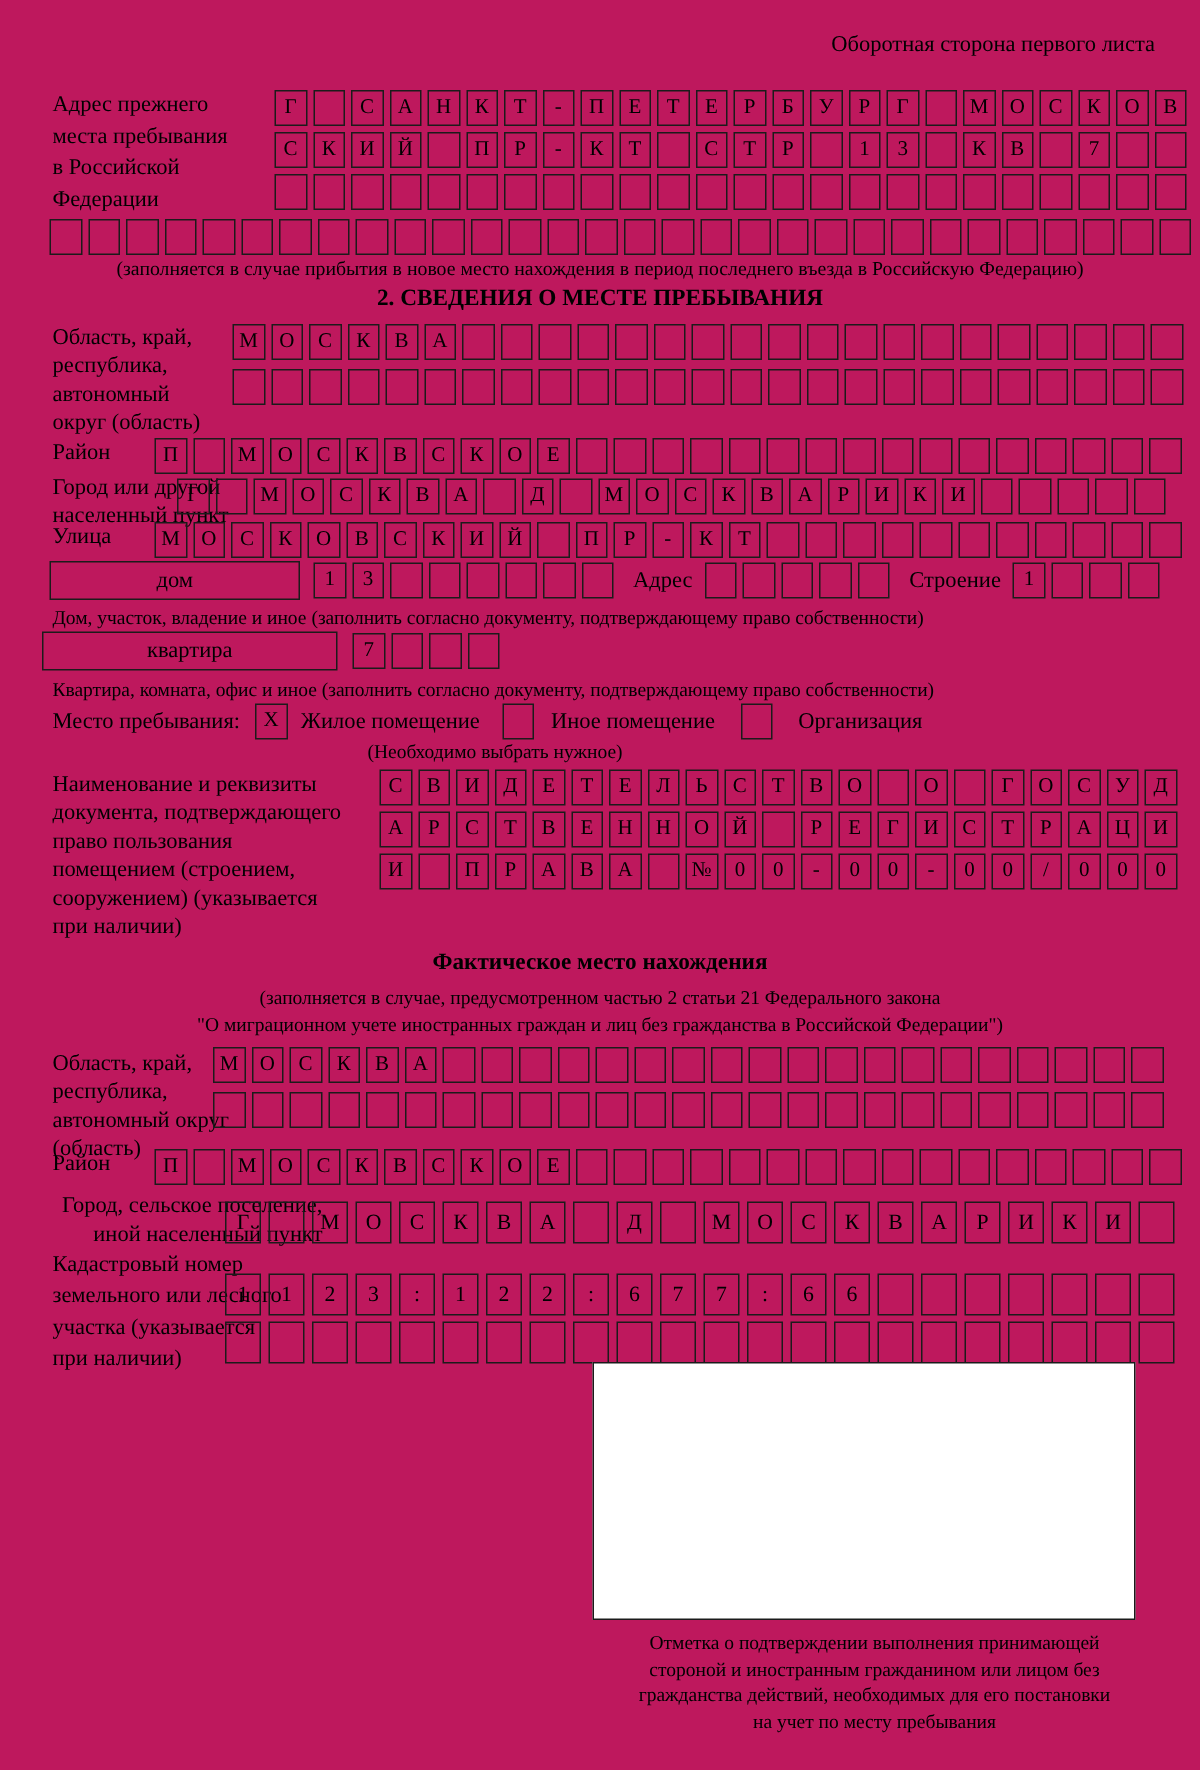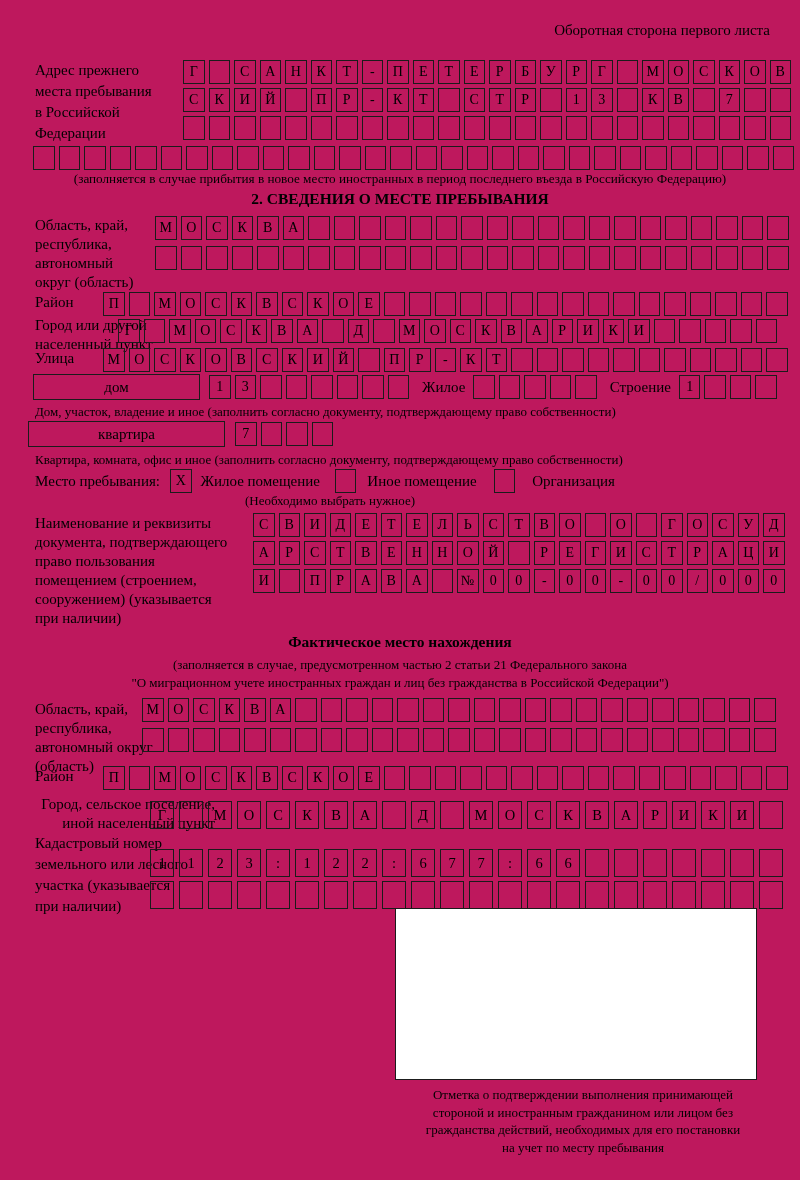--- a/index.html
+++ b/index.html
@@ -139,21 +139,21 @@
       <span class="cell"></span>
       <span class="cell"></span>
       <span class="cell"></span>
       <span class="cell"></span>
       <span class="cell"></span>
       <span class="cell"></span>
       <span class="cell"></span>
       <span class="cell"></span>
       <span class="cell"></span>
     </div>
-  <div class="abs center cap" style="top:171px;">(заполняется в случае прибытия в новое место иностранных в период последнего въезда в Российскую Федерацию)</div>
+  <div class="abs center cap" style="top:171px;">(заполняется в случае прибытия в новое место нахождения в период последнего въезда в Российскую Федерацию)</div>
 
   <div class="abs center b" style="top:190px;">2. СВЕДЕНИЯ О МЕСТЕ ПРЕБЫВАНИЯ</div>
 
   <div class="abs ml" style="top:216px;left:35px;width:118px;">Область, край,
 республика,
 автономный
 округ (область)</div>
   <div class="abs rows" style="top:216px;left:155px;gap:6px;">
     <div class="cells">
         <span class="cell">М</span>
@@ -309,21 +309,21 @@
     <div class="cells" style="margin-left:9px;">
         <span class="cell">1</span>
         <span class="cell">3</span>
         <span class="cell"></span>
         <span class="cell"></span>
         <span class="cell"></span>
         <span class="cell"></span>
         <span class="cell"></span>
         <span class="cell"></span>
       </div>
-    <div class="inl" style="margin-left:13px;">Жилое</div>
+    <div class="inl" style="margin-left:13px;">Адрес</div>
     <div class="cells" style="margin-left:8px;">
         <span class="cell"></span>
         <span class="cell"></span>
         <span class="cell"></span>
         <span class="cell"></span>
         <span class="cell"></span>
       </div>
     <div class="inl" style="margin-left:13px;">Строение</div>
     <div class="cells" style="margin-left:8px;">
         <span class="cell">1</span>

